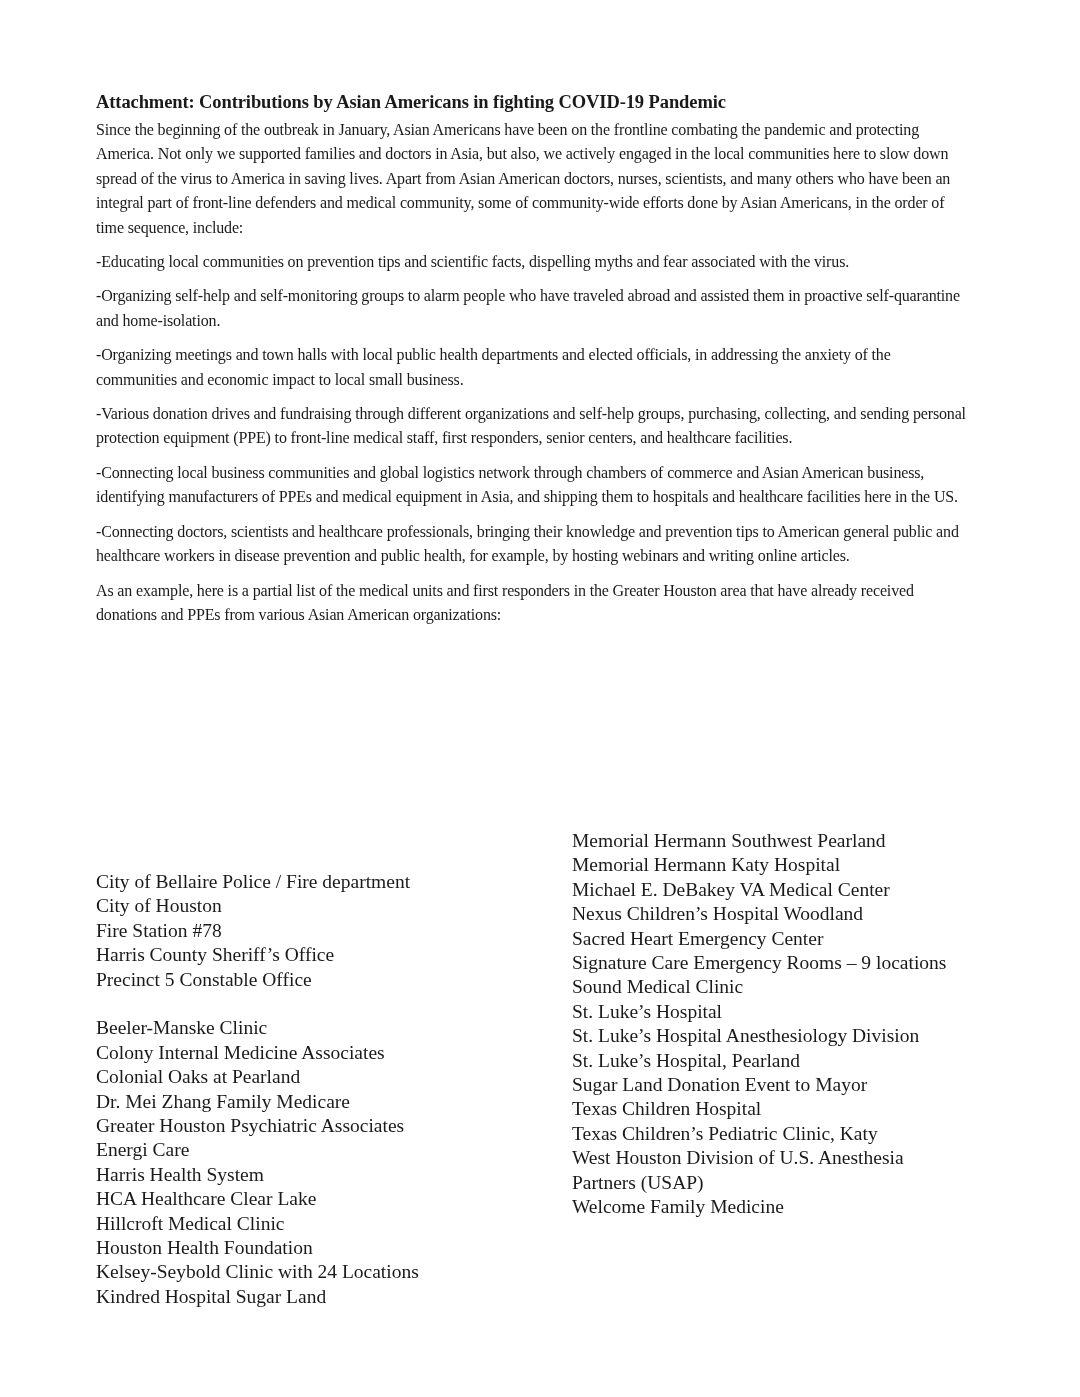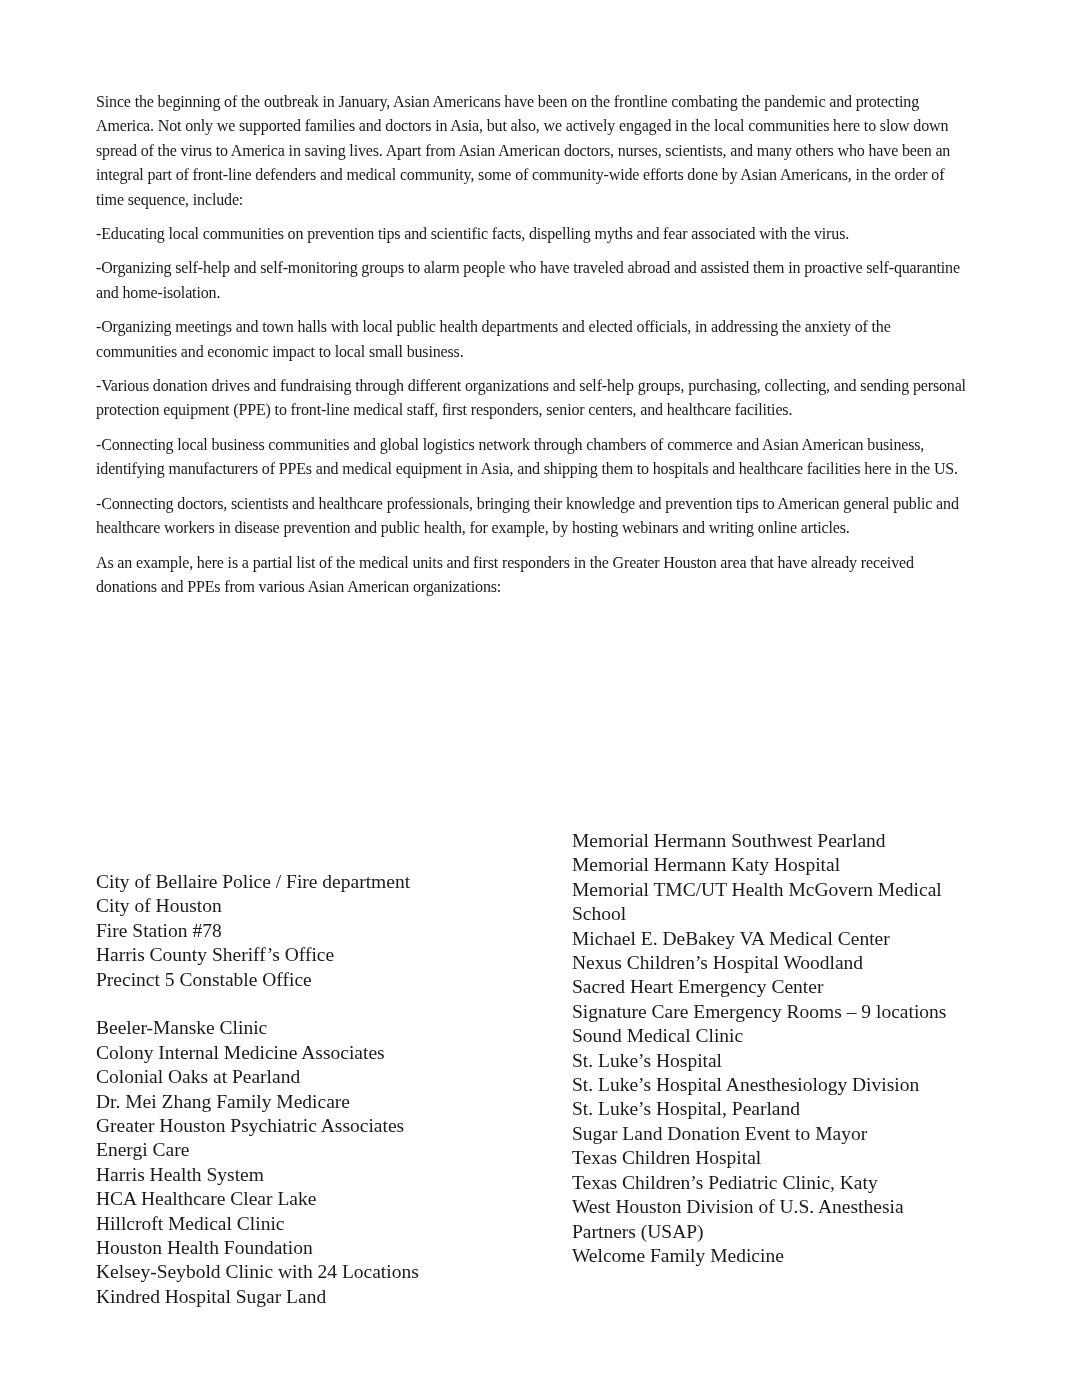--- a/index.html
+++ b/index.html
@@ -53,20 +53,21 @@
       display: block;
       white-space: nowrap;
     }
     .item.wrap { white-space: normal; }
     .spacer { height: 24.4px; }
   </style>
 </head>
 <body>
 
 <div class="page">
+  <div class="title">Attachment: Contributions by Asian Americans in fighting COVID-19 Pandemic</div>
 
   <p class="para">Since the beginning of the outbreak in January, Asian Americans have been on the frontline combating the pandemic and protecting America. Not only we supported families and doctors in Asia, but also, we actively engaged in the local communities here to slow down spread of the virus to America in saving lives. Apart from Asian American doctors, nurses, scientists, and many others who have been an integral part of front-line defenders and medical community,  some of community-wide efforts done by Asian Americans, in the order of time sequence, include:</p>
 
   <p class="para">-Educating local communities on prevention tips and scientific facts, dispelling myths and fear associated with the virus.</p>
   <p class="para">-Organizing self-help and self-monitoring groups to alarm people who have traveled abroad and assisted them in proactive self-quarantine and home-isolation.</p>
   <p class="para">-Organizing meetings and town halls with local public health departments and elected officials, in addressing the anxiety of the communities and economic impact to local small business.</p>
   <p class="para">-Various donation drives and fundraising through different organizations and self-help groups, purchasing, collecting, and sending personal protection equipment (PPE) to front-line medical staff, first responders, senior centers, and healthcare facilities.</p>
   <p class="para">-Connecting local business communities and global logistics network through chambers of commerce and Asian American business, identifying manufacturers of PPEs and medical equipment in Asia, and shipping them to hospitals and healthcare facilities here in the US.</p>
   <p class="para">-Connecting doctors, scientists and healthcare professionals, bringing their knowledge and prevention tips to American general public and healthcare workers in disease prevention and public health, for example, by hosting webinars and writing online articles.</p>
 
@@ -89,21 +90,20 @@
       <span class="item">Harris Health System</span>
       <span class="item">HCA Healthcare Clear Lake</span>
       <span class="item">Hillcroft Medical Clinic</span>
       <span class="item">Houston Health Foundation</span>
       <span class="item">Kelsey-Seybold Clinic with 24 Locations</span>
       <span class="item">Kindred Hospital Sugar Land</span>
     </div>
     <div class="col col-right">
       <span class="item">Memorial Hermann Southwest Pearland</span>
       <span class="item">Memorial Hermann Katy Hospital</span>
-      <span class="item wrap" style="width:410px">Memorial TMC/UT Health McGovern Medical School</span>
       <span class="item">Michael E. DeBakey VA Medical Center</span>
       <span class="item">Nexus Children’s Hospital Woodland</span>
       <span class="item">Sacred Heart Emergency Center</span>
       <span class="item">Signature Care Emergency Rooms – 9 locations</span>
       <span class="item">Sound Medical Clinic</span>
       <span class="item">St. Luke’s Hospital</span>
       <span class="item">St. Luke’s Hospital Anesthesiology Division</span>
       <span class="item">St. Luke’s Hospital, Pearland</span>
       <span class="item">Sugar Land Donation Event to Mayor</span>
       <span class="item">Texas Children Hospital</span>

